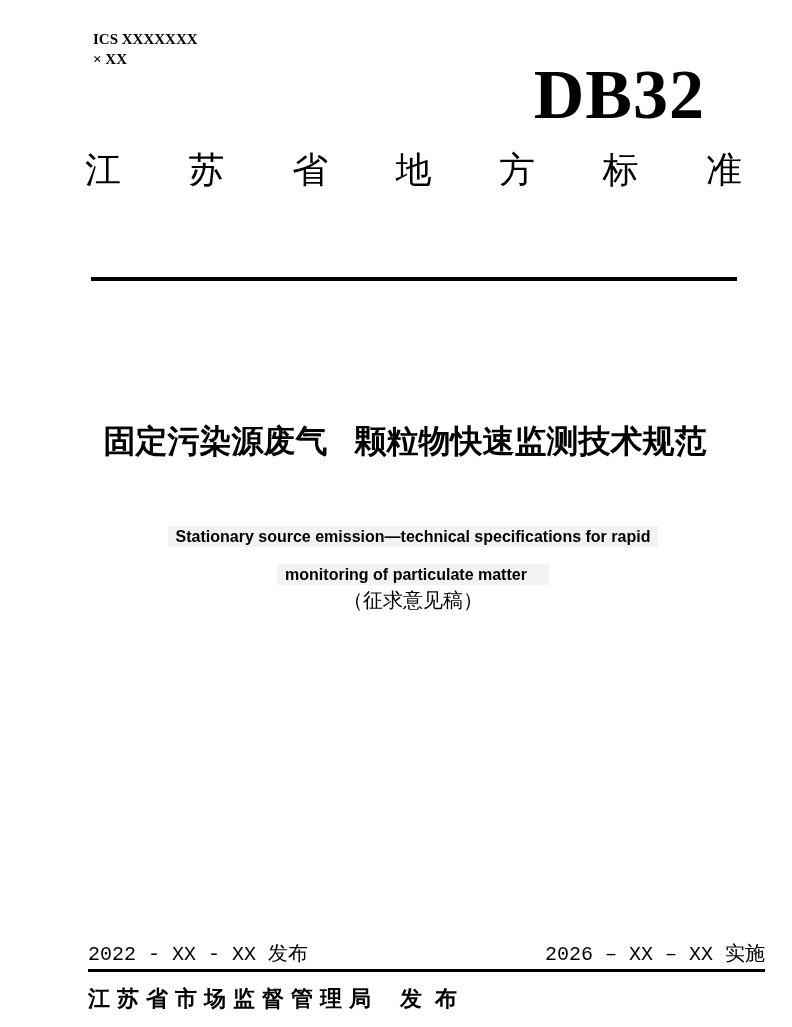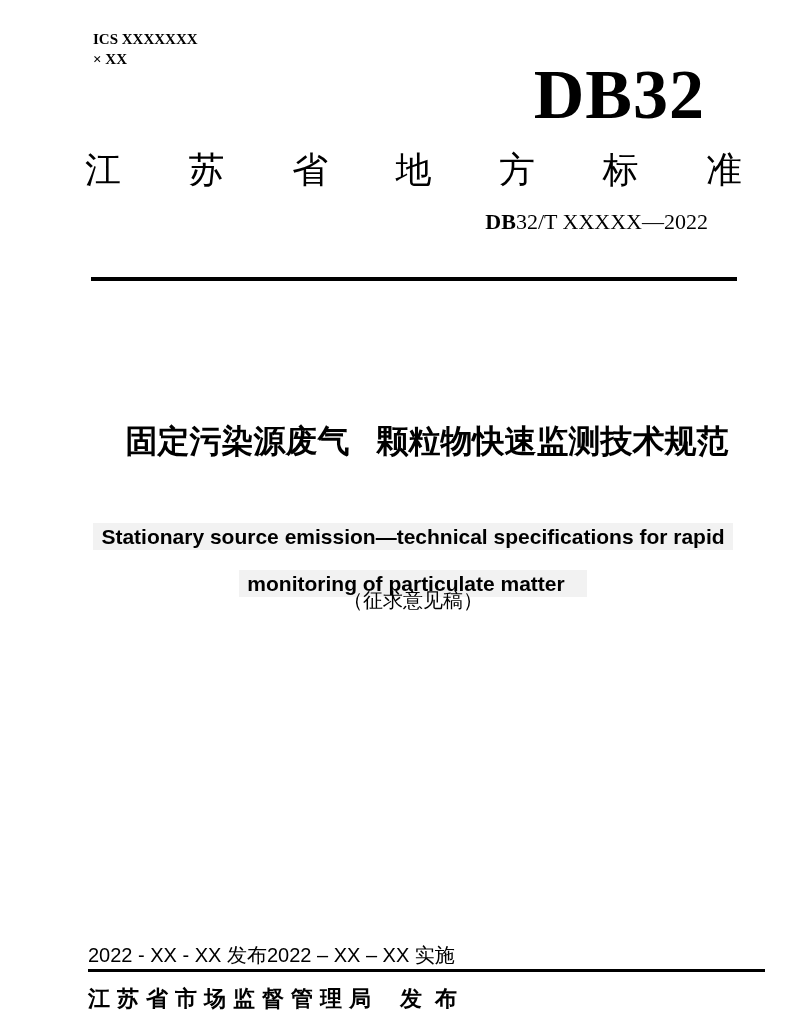--- a/index.html
+++ b/index.html
@@ -72,48 +72,48 @@
     left: 91px;
     top: 277px;
     width: 646px;
     height: 4px;
     background: #000000;
   }
 
   
   .title-cn {
     position: absolute;
-    left: 102px;
+    left: 80px;
     top: 419px;
     width: 650px;
     text-align: center;
     font-family: "Liberation Sans", sans-serif;
     font-size: 32px;
     font-weight: bold;
     line-height: 44px;
     word-spacing: 18px;
     white-space: nowrap;
   }
 
   
   .title-en {
     position: absolute;
     left: 88px;
     top: 522px;
     width: 650px;
     text-align: center;
     font-family: "Liberation Sans", sans-serif;
-    font-size: 21px;
+    font-size: 16px;
     font-weight: bold;
   }
   .title-en .en-line {
     height: 30px;
     line-height: 30px;
   }
-  .title-en .en-line + .en-line { margin-top: 17px; }
+  .title-en .en-line + .en-line { margin-top: 8px; }
   .title-en .hl {
     background: #f2f2f2;
     padding: 2px 8px;
   }
   .title-en .hl-wide {
     padding-right: 22px;
   }
 
   
   .draft-note {
@@ -127,21 +127,22 @@
     line-height: 28px;
   }
 
   
   .dates-row {
     position: absolute;
     left: 88px;
     top: 942px;
     width: 677px;
     display: flex;
-    font-family: Liberation Sans, sans-serif;
+    justify-content: space-between;
+    font-family: Liberation Mono, monospace;
     font-size: 20px;
     line-height: 26px;
   }
 
   .rule-bottom {
     position: absolute;
     left: 88px;
     top: 969px;
     width: 677px;
     height: 3px;
@@ -181,38 +182,35 @@
   <div class="standard-name">
     <span>江</span>
     <span>苏</span>
     <span>省</span>
     <span>地</span>
     <span>方</span>
     <span>标</span>
     <span>准</span>
   </div>
 
-  <div class="doc-number">
-    <span class="bold-part">DB</span><span>32/T XXXXX—2022</span>
-  </div>
 
   <div class="rule-top"></div>
 
   <div class="title-cn">固定污染源废气 颗粒物快速监测技术规范</div>
 
   <div class="title-en">
     <div class="en-line"><span class="hl">Stationary source emission—technical specifications for rapid</span></div>
     <div class="en-line"><span class="hl hl-wide">monitoring of particulate matter</span></div>
   </div>
 
   <div class="draft-note">（征求意见稿）</div>
 
   <div class="dates-row">
     <span>2022 - XX - XX 发布</span>
-    <span>2022 – XX – XX 实施</span>
+    <span>2026 – XX – XX 实施</span>
   </div>
 
   <div class="rule-bottom"></div>
 
   <div class="publisher-row">
     <span class="publisher-name">江苏省市场监督管理局</span><span class="publish-label">发布</span>
   </div>
 
 </div>
 

